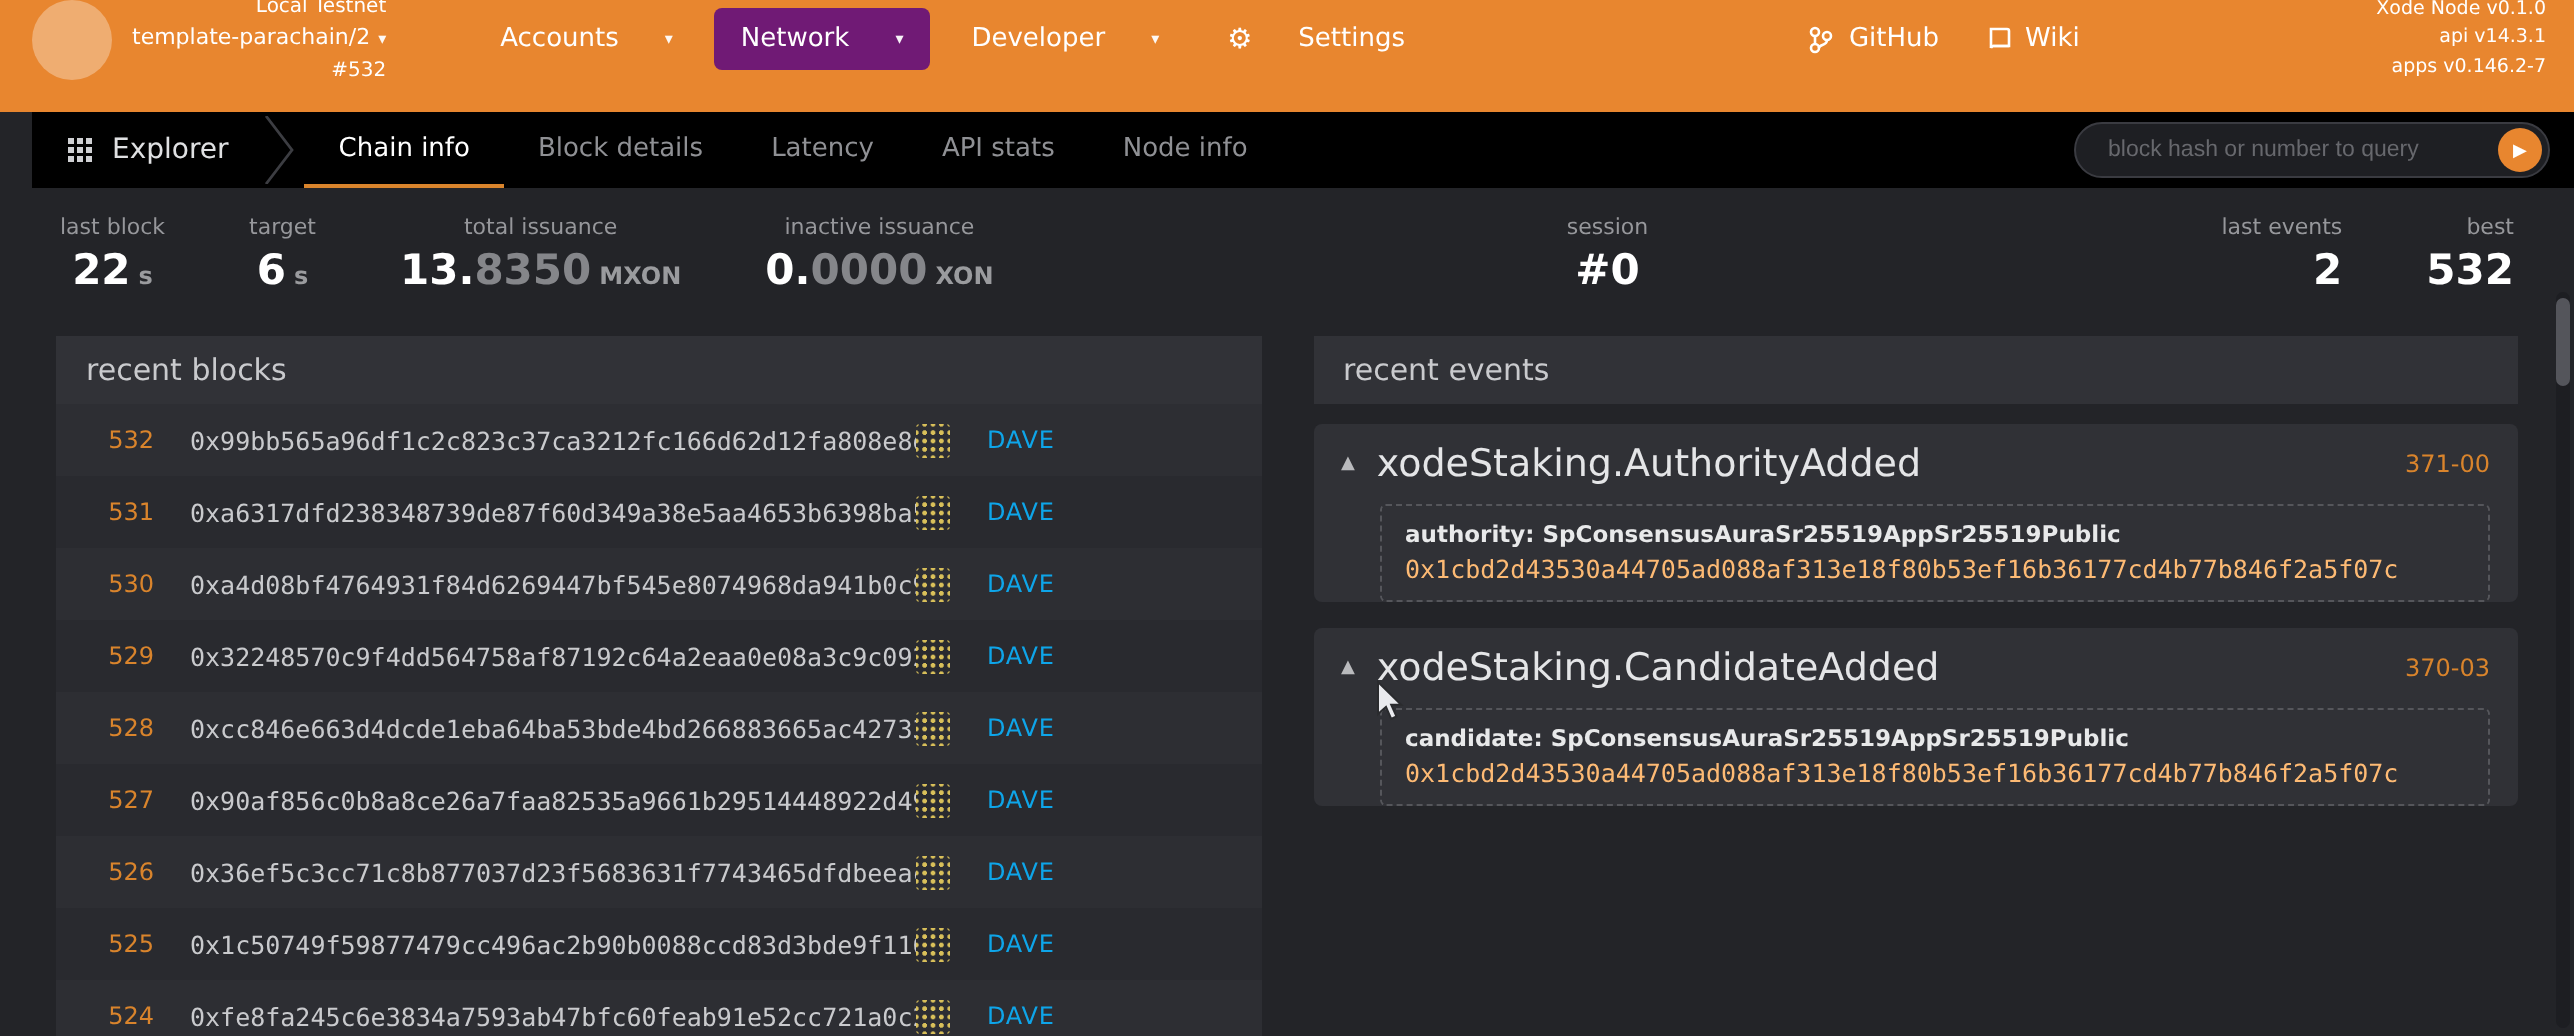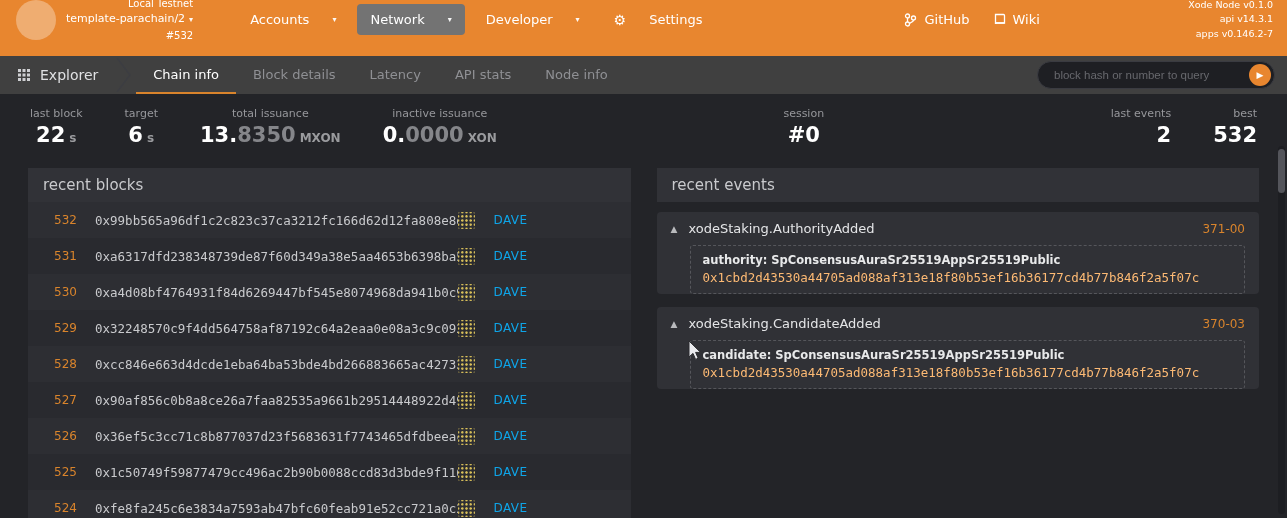--- a/index.html
+++ b/index.html
@@ -12,29 +12,29 @@
   .mono { font-family:"DejaVu Sans Mono","Liberation Mono",monospace; }
 
   
   .topbar { height:56px; background:#e8862f; display:flex; align-items:center; padding:0 14px 17px 16px; color:#fff; }
   .logo { width:40px; height:40px; border-radius:50%; background:rgba(255,255,255,.32); flex:none; cursor:pointer; }
   .chain-meta { margin-left:10px; text-align:right; font-size:10px; line-height:1.5; cursor:pointer; }
   .chain-name { font-size:11px; display:flex; align-items:center; justify-content:flex-end; gap:4px; }
   .caret { font-size:8px; opacity:.95; }
   .nav { display:flex; align-items:center; margin-left:44px; gap:8px; }
   .nav-item { display:flex; align-items:center; gap:23px; padding:8px 13px; font-size:13px; border-radius:4px; cursor:pointer; white-space:nowrap; }
-  .nav-item.active { background:#737373; }
+  .nav-item.active { background:#701a75; }
   .gear { font-size:14px; line-height:1; }
   .sp1 { flex:1.45; } .sp2 { flex:1; }
   .top-links { display:flex; gap:24px; }
   .top-link { display:flex; align-items:center; gap:7px; font-size:13px; cursor:pointer; }
   .versions { font-size:9.5px; line-height:1.5; text-align:right; margin-left:18px; white-space:nowrap; }
 
   
-  .tabbar { height:38px; background:#404040; display:flex; align-items:stretch; }
+  .tabbar { height:38px; background:#000000; display:flex; align-items:stretch;margin-left:16px; }
   .app-section { display:flex; align-items:center; gap:10px; padding:0 18px; color:#dfe0e2; font-size:14px; cursor:pointer; }
   .chev-sep { display:flex; align-items:center; }
   .tabs { display:flex; margin-left:4px; }
   .tab { display:flex; align-items:center; padding:0 17px; font-size:13px; color:#8f9094; border-bottom:2px solid transparent; cursor:pointer; }
   .tab.active { color:#ffffff; border-bottom-color:#d9842c; }
   .search-wrap { margin-left:auto; align-self:center; margin-right:12px; display:flex; align-items:center;
     background:#1e1f23; border:1px solid #3a3b41; border-radius:15px; padding:2px 3px 2px 14px; width:238px; height:28px;gap:13px; }
   .search-wrap input { flex:1; min-width:0; background:transparent; border:none; outline:none; color:#c8c9cc; font-size:11.5px; }
   .search-wrap input::placeholder { color:#67686d; }
   .search-btn { flex:none; width:22px; height:22px; border-radius:50%; background:#e8862f; border:none; color:#fff;
@@ -62,21 +62,21 @@
   .block-num { width:34px; text-align:right; color:#d9842c; font-size:12px; cursor:pointer; flex:none; }
   .block-hash { flex:1; margin-left:18px; font-size:12.5px; color:#c9cacd; white-space:nowrap; overflow:hidden; }
   .block-author { width:158px; flex:none; display:flex; align-items:center; gap:19px; font-size:12px; color:#0ea5e9; letter-spacing:.4px; }
   .identicon { width:17px; height:17px; border-radius:2px; flex:none;
     background-image:radial-gradient(circle,#d9c05a 1.1px, rgba(0,0,0,0) 1.25px);
     background-size:4.2px 4.2px; background-position:center; }
 
   .event-card { background:#303136; border-radius:4px; margin-top:10px; }
   .event-head { display:flex; align-items:center; padding:9px 14px; }
   .exp-arrow { color:#b9babd; font-size:9px; margin-right:11px; cursor:pointer; }
-  .event-name { color:#e4e5e7; font-size:13px; }
+  .event-name { color:#e4e5e7; font-size:19px; }
   .event-index { margin-left:auto; color:#d9842c; font-size:12px; cursor:pointer; }
   .event-detail { margin:0 14px 13px 33px; border:1px dashed #55565b; border-radius:3px; padding:7px 12px 8px; }
   .detail-label { font-size:11.5px; font-weight:bold; color:#e8e9ea; margin-bottom:3px; }
   .detail-value { font-size:12.5px; color:#fdba74; white-space:nowrap; overflow:hidden; }
 
   
   .scrollbar { position:absolute; right:2px; top:146px; bottom:4px; width:7px; background:#1d1e22; border-radius:4px; }
   .scroll-thumb { position:absolute; top:3px; left:0; width:7px; height:44px; background:#54555b; border-radius:4px; cursor:pointer; }
   .cursor { position:absolute; left:688px; top:340px; pointer-events:none; }
 </style>

